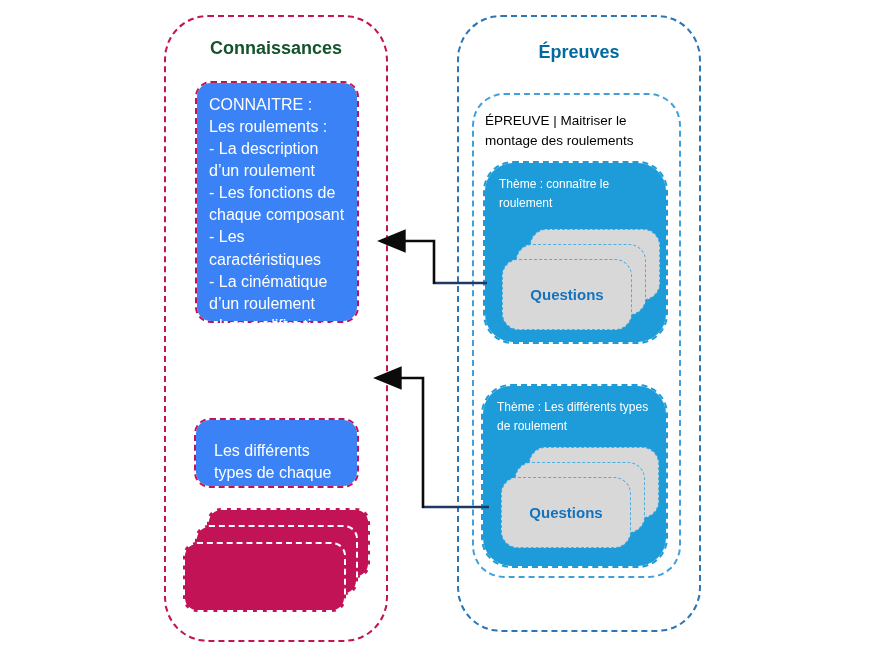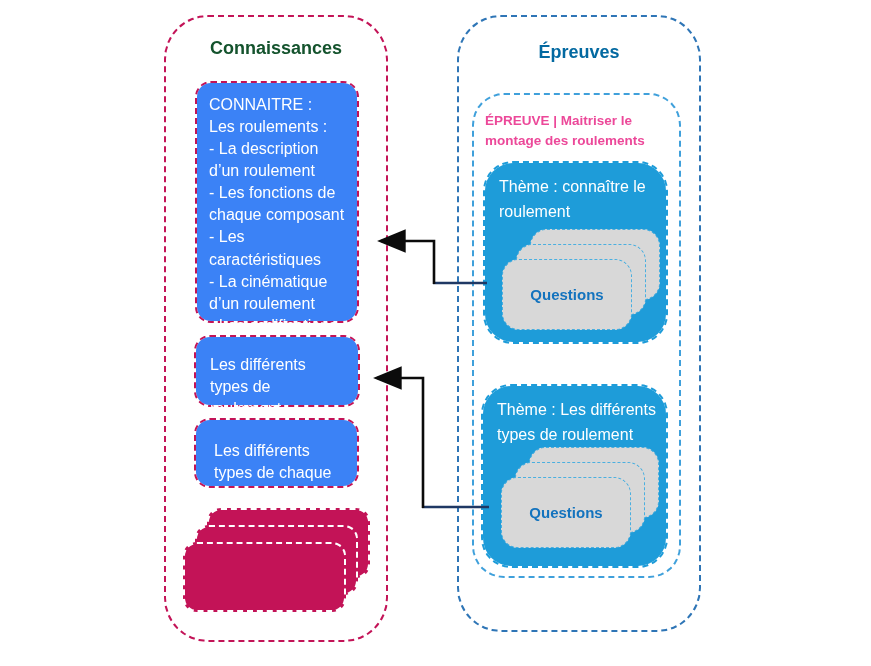--- a/index.html
+++ b/index.html
@@ -23,29 +23,29 @@
   .cbox-3{left:28px;top:401px;width:165px;height:70px;padding:20px 14px 10px 18px;}
 
   
   .cstack-card{position:absolute;width:163px;height:70px;background:#C31357;
                border:2px dashed #ffffff;border-radius:14px;box-sizing:border-box;}
 
   
   .inner-epreuve{position:absolute;left:13px;top:76px;width:209px;height:485px;
                  border:2px dashed #3FA0DB;border-radius:32px;box-sizing:border-box;}
   .epreuve-heading{position:absolute;left:11px;top:16px;width:188px;
-                   color:#ec4899;font-weight:bold;font-size:13.5px;line-height:1.45;}
+                   color:#000000;font-weight:normal;font-size:13.5px;line-height:1.45;}
 
   
   .tbox{position:absolute;background:#1E9CD9;background-clip:padding-box;
         border:2px dashed #1E9CD9;border-radius:30px;box-sizing:border-box;}
   .tbox-1{left:9px;top:66px;width:185px;height:183px;}
   .tbox-2{left:7px;top:289px;width:187px;height:184px;}
   .tbox-title{position:absolute;left:14px;top:12px;width:150px;color:#fff;
-              font-size:16px;line-height:1.55;}
+              font-size:12px;line-height:1.55;}
 
   
   .qcard{position:absolute;width:130px;height:71px;background:#D8D8D8;
          border:1.5px dashed #4AAFE0;border-radius:17px;box-sizing:border-box;}
   .qcard-front{display:flex;align-items:center;justify-content:center;}
   .qlabel{color:#1373BE;font-weight:bold;font-size:15px;}
 
   
   .arrows{position:absolute;left:0;top:0;width:871px;height:666px;pointer-events:none;}
 </style>
@@ -58,21 +58,20 @@
     <div class="panel-title">Connaissances</div>
 
     <div class="cbox cbox-main">CONNAITRE :
 Les roulements :
 - La description d’un roulement
 - Les fonctions de chaque composant
 - Les caractéristiques
 - La cinématique d’un roulement
 - Les codifications et représentation sur un plan</div>
 
-    <div class="cbox cbox-2">Les différents types de roulement</div>
 
     <div class="cbox cbox-3">Les différents types de chaque</div>
 
     <div>
       <div class="cstack-card" style="left:41px;top:491px;z-index:1"></div>
       <div class="cstack-card" style="left:29px;top:508px;z-index:2"></div>
       <div class="cstack-card" style="left:17px;top:525px;z-index:3"></div>
     </div>
   </div>
 

